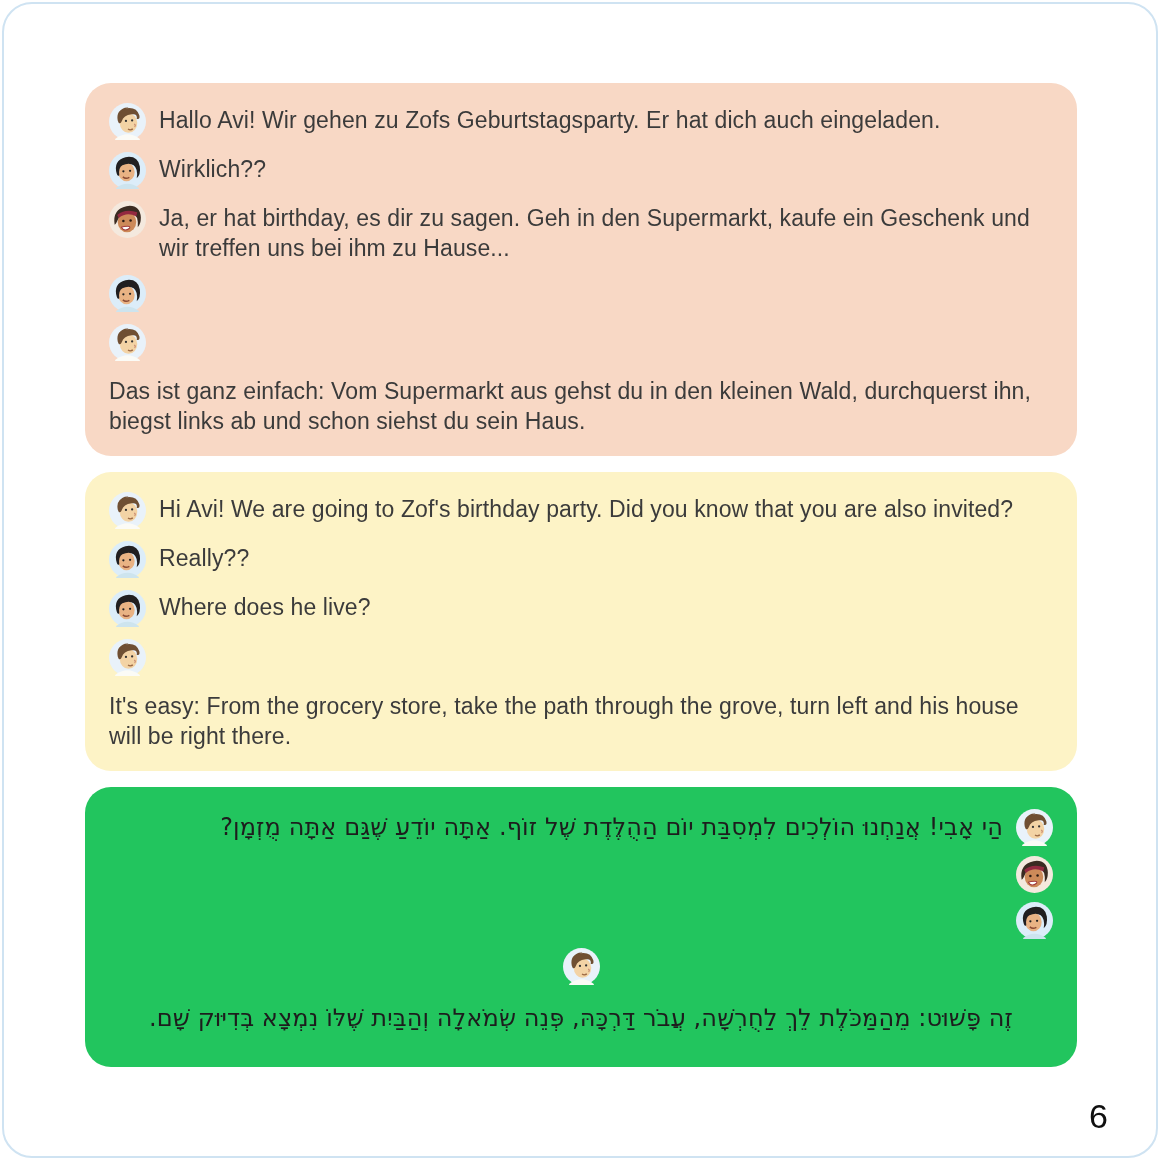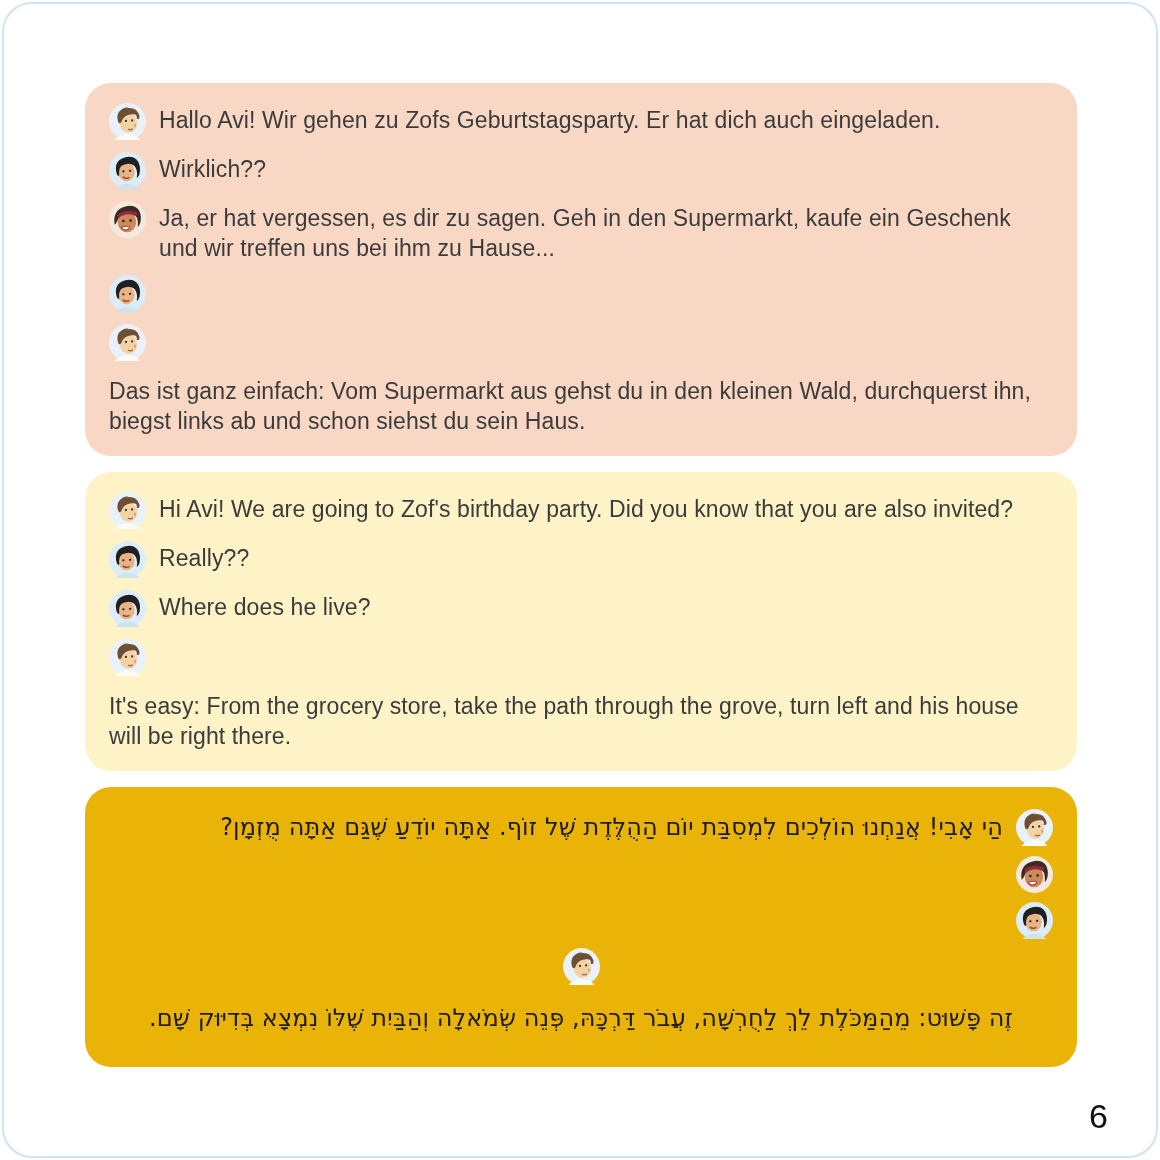--- a/index.html
+++ b/index.html
@@ -105,21 +105,21 @@
           </svg>
         </span>
       <p class="txt">Wirklich??</p>
     </div>
     <div class="row">
       <span class="avatar">
           <svg viewBox="0 0 36 36">
             <use href="#av-girl"></use>
           </svg>
         </span>
-      <p class="txt">Ja, er hat vergessen, es dir zu sagen. Geh in den Supermarkt, kaufe ein Geschenk und wir treffen uns bei ihm zu Hause...</p>
+      <p class="txt">Ja, er hat birthday, es dir zu sagen. Geh in den Supermarkt, kaufe ein Geschenk und wir treffen uns bei ihm zu Hause...</p>
     </div>
     <div class="row">
       <span class="avatar">
           <svg viewBox="0 0 36 36">
             <use href="#av-avi"></use>
           </svg>
         </span>
     </div>
     <div class="row">
       <span class="avatar">
@@ -159,21 +159,21 @@
     <div class="row">
       <span class="avatar">
           <svg viewBox="0 0 36 36">
             <use href="#av-boy1"></use>
           </svg>
         </span>
       <p class="txt">It's easy: From the grocery store, take the path through the grove, turn left and his house will be right there.</p>
     </div>
   </div>
 
-  <div class="panel panel-hebrew" style="background: #eab308;">
+  <div class="panel panel-hebrew" style="background: #22c55e;">
     <div class="row">
       <span class="avatar">
           <svg viewBox="0 0 36 36">
             <use href="#av-boy1"></use>
           </svg>
         </span>
       <p class="txt">הַי אָבִי! אֲנַחְנוּ הוֹלְכִים לִמְסִבַּת יוֹם הַהֻלֶּדֶת שֶׁל זוֹף. אַתָּה יוֹדֵעַ שֶׁגַּם אַתָּה מֻזְמָן?</p>
     </div>
     <div class="row">
       <span class="avatar">

